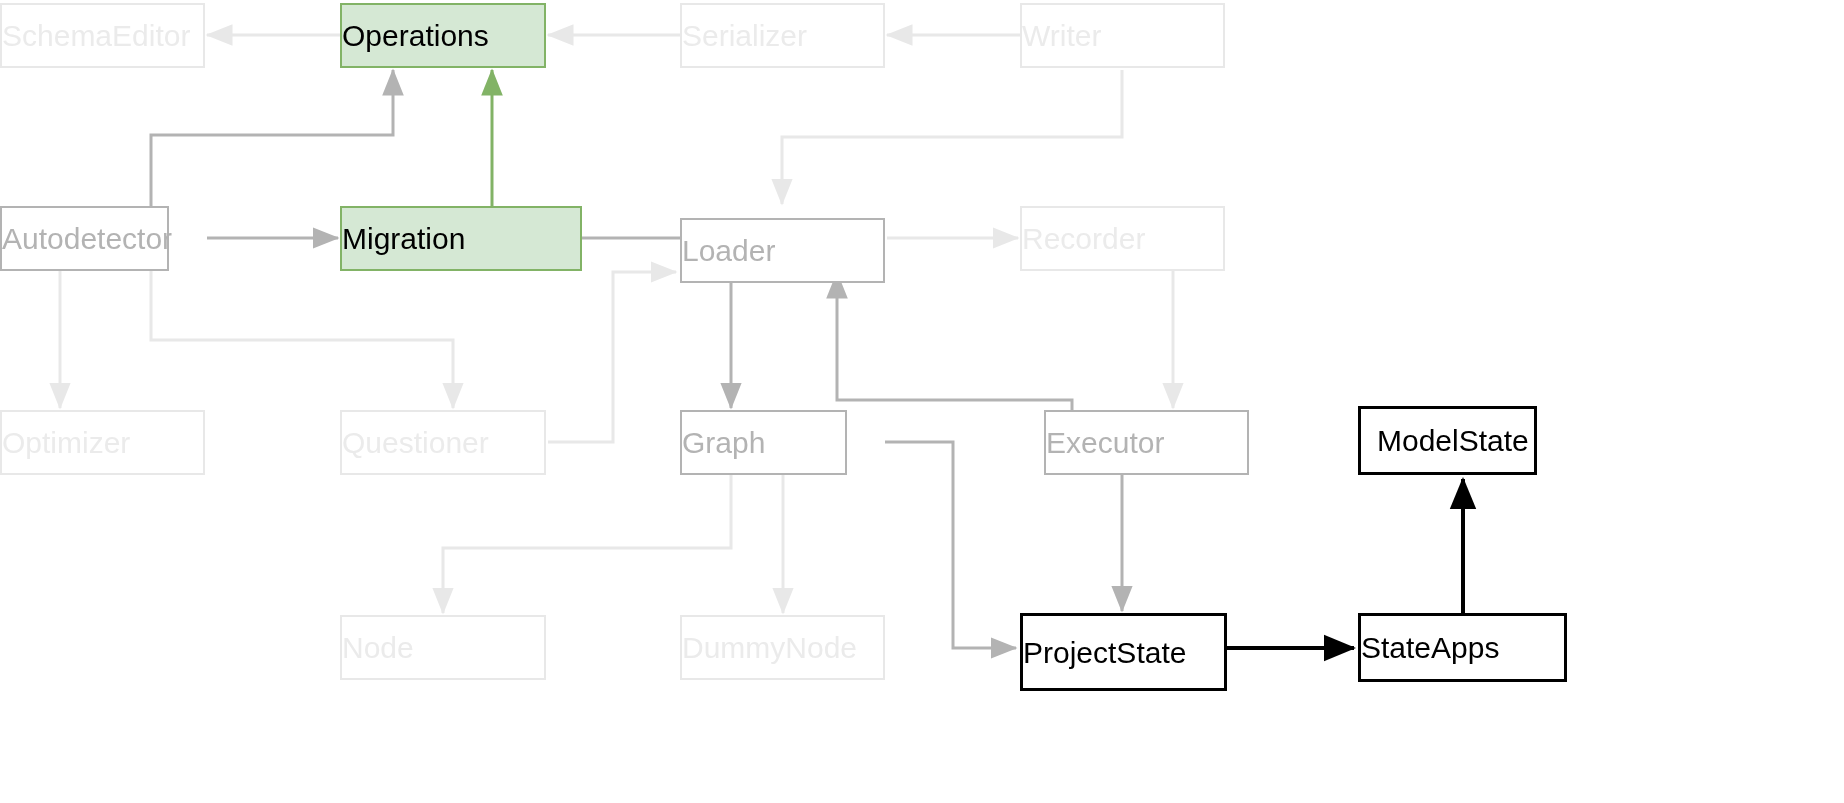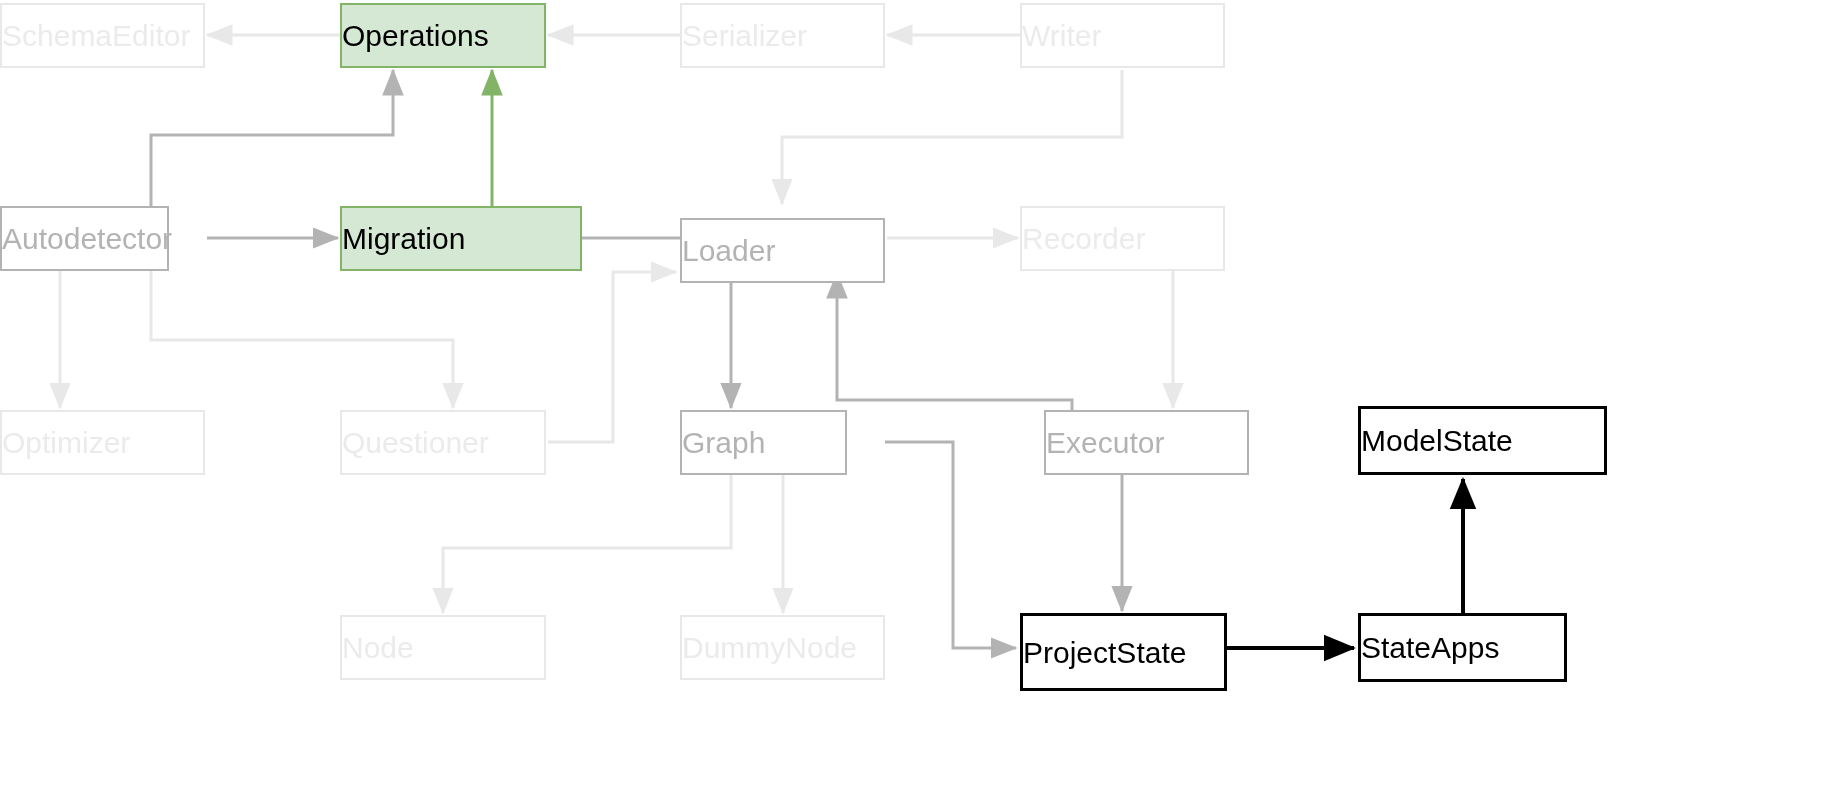--- a/index.html
+++ b/index.html
@@ -147,21 +147,21 @@
       </div>
       <div class="node faded" style="left: 340px; top: 410px; width: 206px; height: 65px;">
         <span class="node-label">Questioner</span>
       </div>
       <div class="node medium" style="left: 680px; top: 410px; width: 167px; height: 65px;">
         <span class="node-label">Graph</span>
       </div>
       <div class="node medium" style="left: 1044px; top: 410px; width: 205px; height: 65px;">
         <span class="node-label">Executor</span>
       </div>
-      <div class="node strong" style="left: 1358px; top: 406px; width: 249px; height: 69px;">
+      <div class="node strong" style="left: 1358px; top: 406px; width: 179px; height: 69px; padding-left: 16px;">
         <span class="node-label">ModelState</span>
       </div>
       <div class="node faded" style="left: 340px; top: 615px; width: 206px; height: 65px;">
         <span class="node-label">Node</span>
       </div>
       <div class="node faded" style="left: 680px; top: 615px; width: 205px; height: 65px;">
         <span class="node-label">DummyNode</span>
       </div>
       <div class="node strong" style="left: 1020px; top: 613px; width: 207px; height: 78px;">
         <span class="node-label">ProjectState</span>

